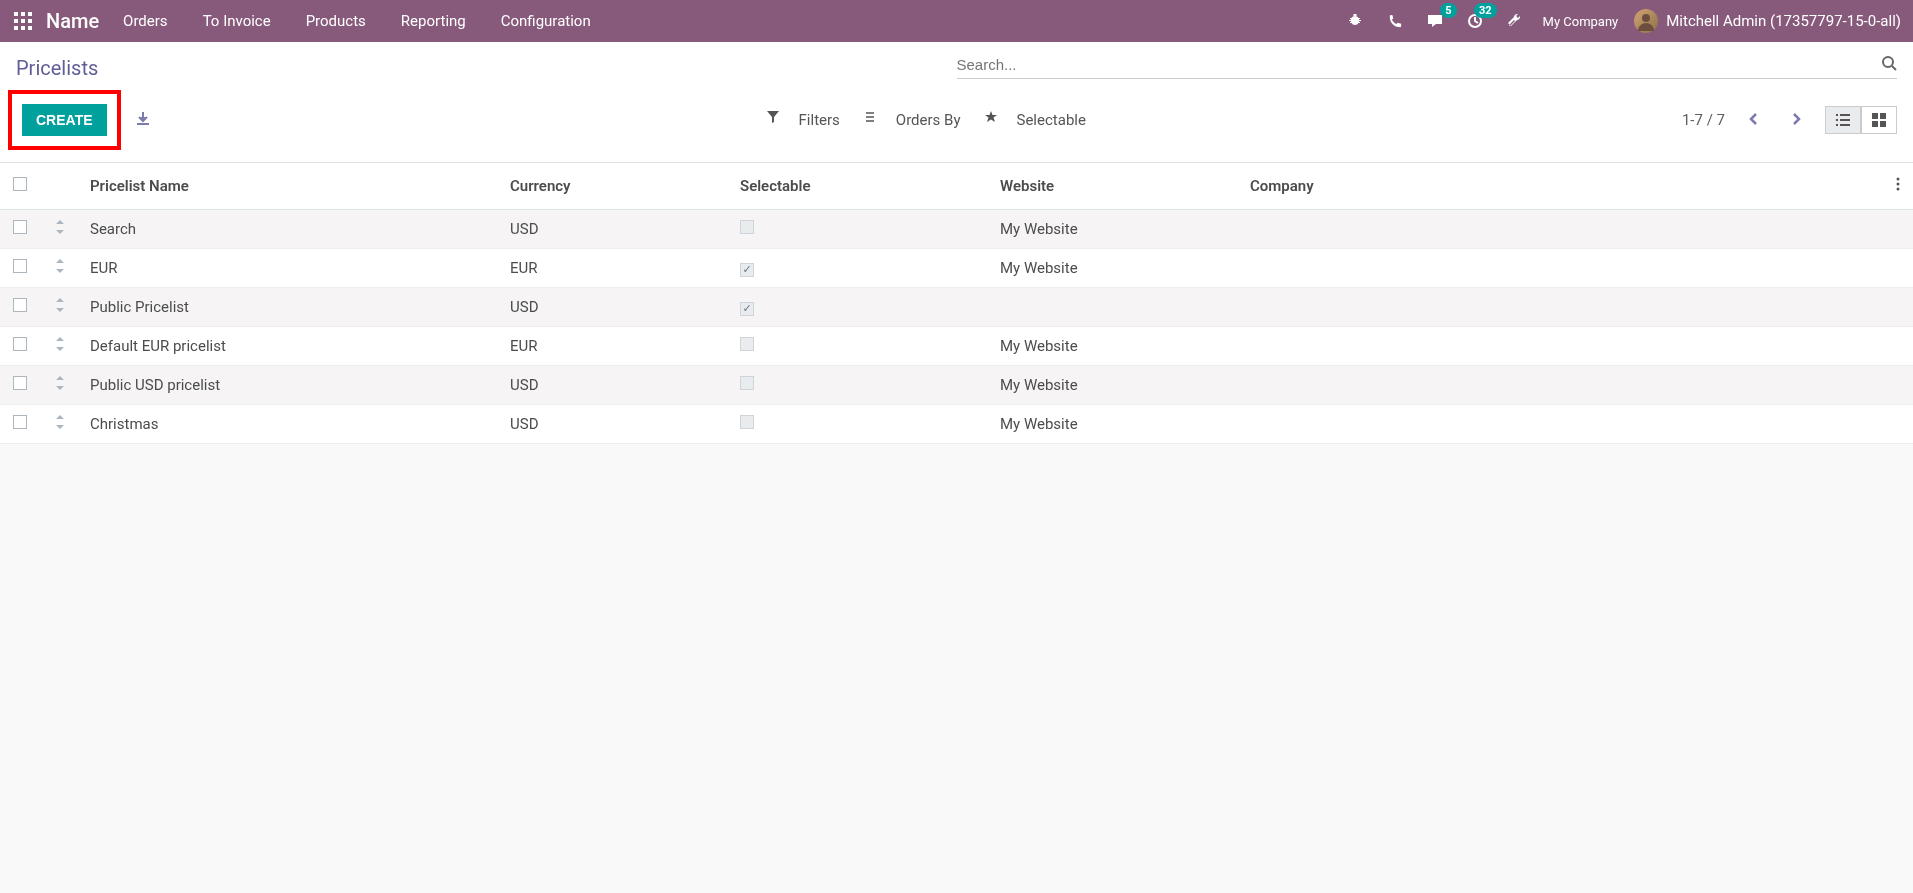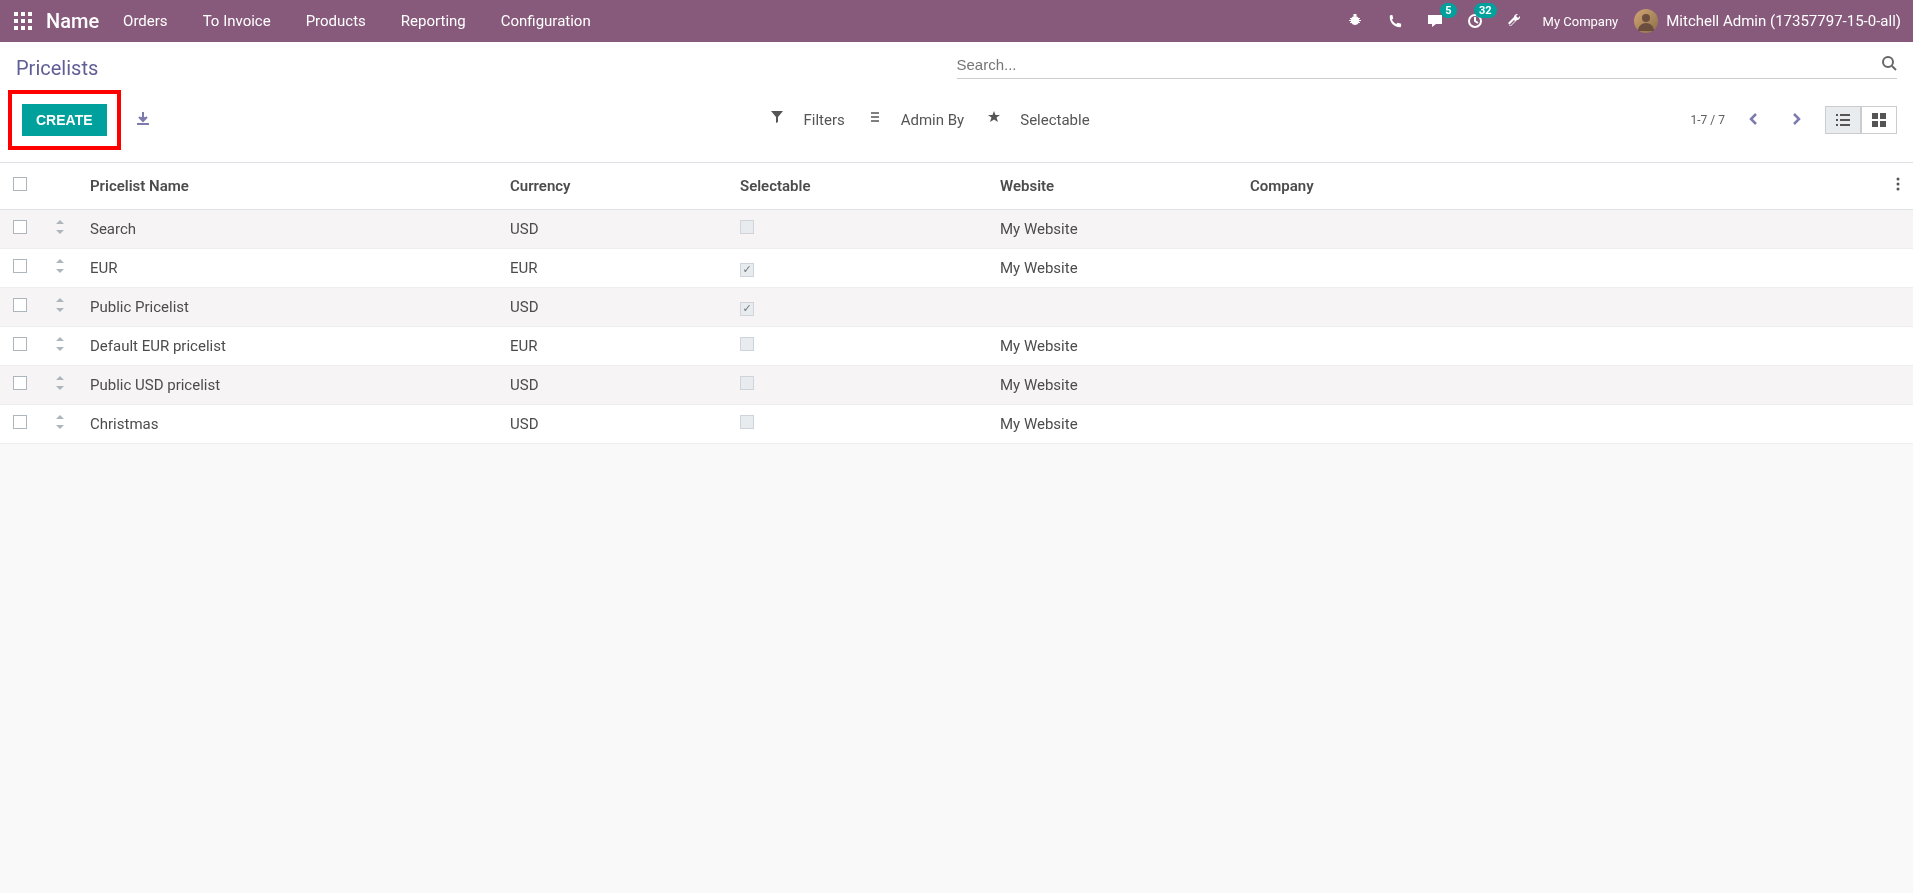--- a/index.html
+++ b/index.html
@@ -29,21 +29,21 @@
     .cp-bottom { display: flex; align-items: center; padding: 10px 16px 12px 8px; }
     .cp-left { display: flex; align-items: center; gap: 8px; }
     .create-wrap { border: 4px solid #ff0000; padding: 10px; }
     .btn-create { background: #00a09d; color: #fff; border: none; padding: 8px 14px; font-size: 14px; font-weight: bold; cursor: pointer; }
     .download-icon { color: #7c7bad; cursor: pointer; margin-left: 6px; }
 
     .cp-mid { display: flex; gap: 24px; margin-left: auto; padding-left: 20px; }
     .filter-item { color: #555; cursor: pointer; display: flex; align-items: flex-start; gap: 20px; font-size: 15px; }
 
     .cp-right { display: flex; align-items: center; gap: 16px; margin-left: auto; }
-    .pager { color: #5f5e5e; font-size: 12px; text-align: center; }
+    .pager { color: #5f5e5e; font-size: 15px; text-align: center; }
     .nav-arrow { cursor: pointer; color: #7c7bad; padding: 4px 8px; }
     .view-switch { display: flex; }
     .view-btn { border: 1px solid #ccc; background: #fff; padding: 6px 10px; cursor: pointer; color: #555; display: flex; align-items: center; }
     .view-btn.active { background: #e9ecef; }
 
     
     .table-container { background: #fff; }
     table { width: 100%; border-collapse: collapse; }
     thead th { text-align: left; padding: 14px 10px; font-weight: 600; color: #4c4c4c; border-bottom: 1px solid #dee2e6; font-size: 15px; background: #fff; }
     tbody tr { border-bottom: 1px solid #eee; }
@@ -162,21 +162,21 @@
       <div class="filter-item">
         <svg width="12" height="12" viewBox="0 0 12 12" fill="#555">
             <path d="M0 0h12L7 6v5l-2 1V6z"></path>
           </svg>
         <span>Filters</span>
       </div>
       <div class="filter-item">
         <svg width="12" height="12" viewBox="0 0 12 12" fill="none" stroke="#555" stroke-width="1.5">
             <path d="M2 2h8M2 6h8M2 10h8"></path>
           </svg>
-        <span>Admin By</span>
+        <span>Orders By</span>
       </div>
       <div class="filter-item">
         <svg width="12" height="12" viewBox="0 0 12 12" fill="#555">
             <path d="M6 0l1.5 4H12L8.5 6.5 10 11 6 8.5 2 11l1.5-4.5L0 4h4.5z"></path>
           </svg>
         <span>Selectable</span>
       </div>
     </div>
 
     <div class="cp-right">

